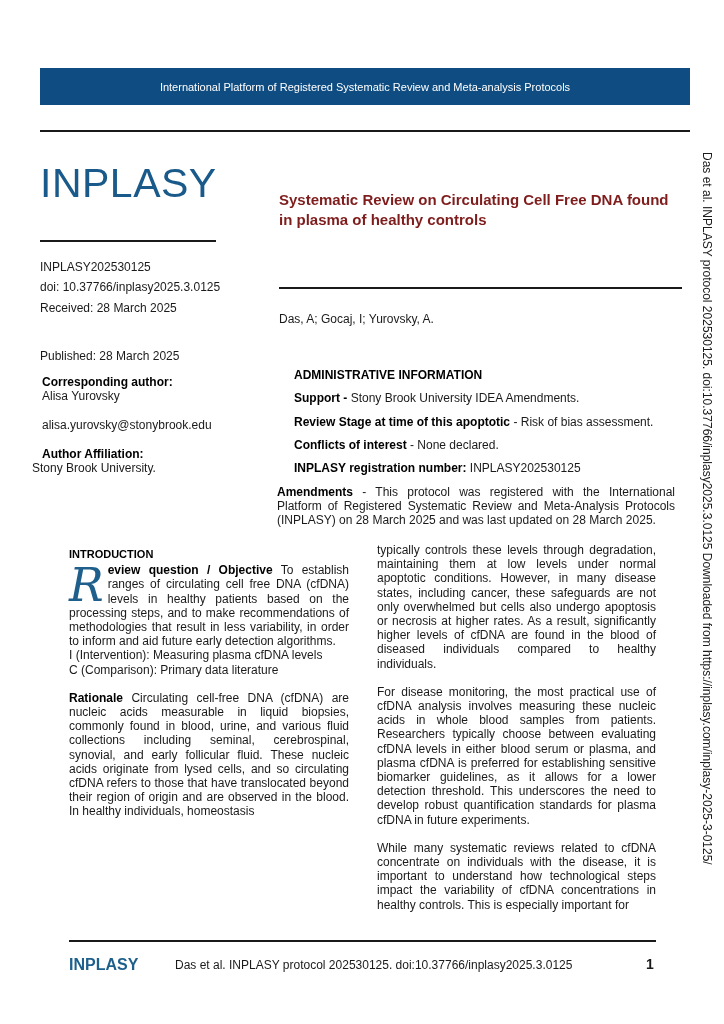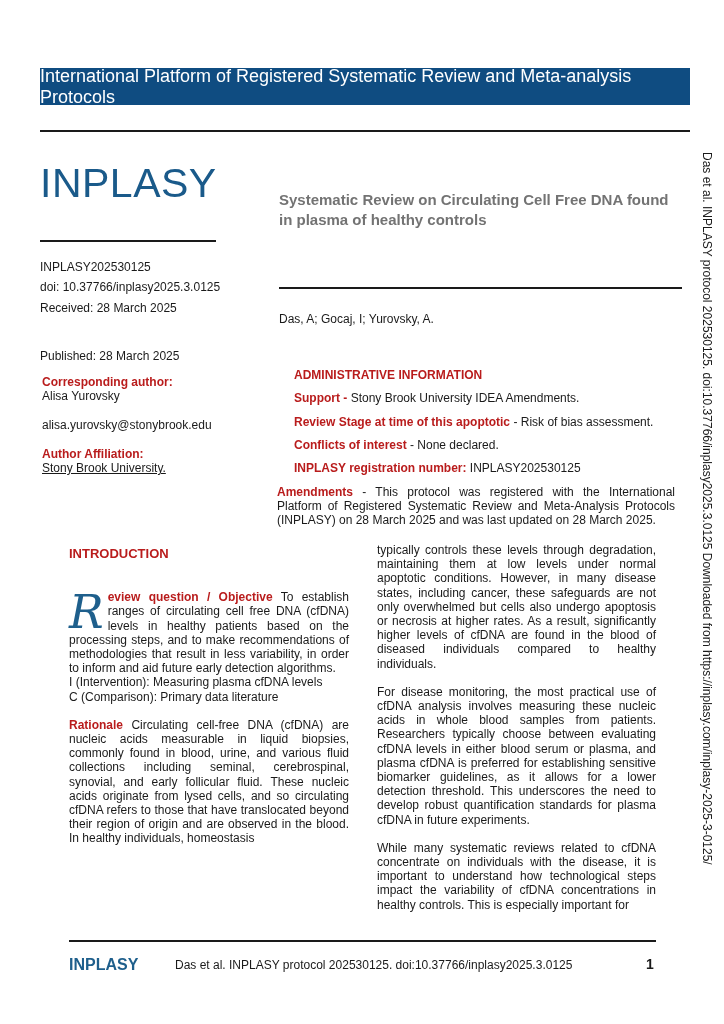--- a/index.html
+++ b/index.html
@@ -1,26 +1,26 @@
 <!DOCTYPE html>
 <html><head>
 <meta charset="utf-8">
 <style>
   html, body { margin: 0; padding: 0; background: #ffffff; }
   body { width: 724px; height: 1024px; position: relative; overflow: hidden;
          font-family: "Liberation Sans", sans-serif; color: #1a1a1a; }
   .abs { position: absolute; }
   .banner { left: 40px; top: 68px; width: 650px; height: 37px; background: #0f4c81;
-            color: #ffffff; font-size: 18px; display: flex; align-items: center; justify-content: center; }
+            color: #ffffff; font-size: 11px; display: flex; align-items: center; justify-content: center; }
   .rule { background: #1a1a1a; height: 2px; }
   .logo { left: 40px; top: 160px; font-size: 41px; color: #1a5a8a; letter-spacing: 0.5px; font-weight: normal; }
   .meta-line { left: 40px; font-size: 12px; color: #1a1a1a; }
-  .title { left: 279px; top: 190px; width: 400px; font-size: 15px; font-weight: bold; color: #737373; line-height: 20px; }
+  .title { left: 279px; top: 190px; width: 400px; font-size: 15px; font-weight: bold; color: #7f1d1d; line-height: 20px; }
   .authors { left: 279px; top: 312px; font-size: 12px; }
-  .blue-bold { color: #b91c1c; font-weight: bold; }
+  .blue-bold { color: #000000; font-weight: bold; }
   .lbl { font-size: 12px; }
   .admin-line { left: 294px; width: 400px; font-size: 12px; }
   .amend { left: 277px; top: 485px; width: 398px; font-size: 12px; line-height: 14px; text-align: justify; }
   .col { font-size: 12px; line-height: 14.2px; text-align: justify; }
   .col p { margin: 0; }
   .dropcap { float: left; font-family: "DejaVu Serif", serif; font-style: italic; font-size: 46px;
              line-height: 40px; color: #1e5f8c; margin: 2px 4px 0 0; }
   .sideways { left: 700px; top: 152px; writing-mode: vertical-rl; font-size: 12px; color: #1a1a1a; white-space: nowrap; }
   .footer-logo { left: 69px; top: 956px; font-size: 16px; font-weight: bold; color: #1e5f8c; }
   .footer-text { left: 175px; top: 958px; font-size: 12px; }
@@ -43,41 +43,41 @@
 <div class="abs meta-line" style="top:325px;margin-top:24px;">Published: 28 March 2025</div>
 
 <div class="abs title">Systematic Review on Circulating Cell Free DNA found in plasma of healthy controls</div>
 <div class="abs rule" style="left:279px; top:287px; width:403px; height:1.5px;"></div>
 <div class="abs authors">Das, A; Gocaj, I; Yurovsky, A.</div>
 
 <div class="abs lbl blue-bold" style="left:42px; top:375px;">Corresponding author:</div>
 <div class="abs lbl" style="left:42px; top:389px;">Alisa Yurovsky</div>
 <div class="abs lbl" style="left:42px; top:418px;">alisa.yurovsky@stonybrook.edu</div>
 <div class="abs lbl blue-bold" style="left:42px; top:447px;">Author Affiliation:</div>
-<div class="abs lbl" style="left:42px; top:461px;text-decoration:underline;">Stony Brook University.</div>
+<div class="abs lbl" style="left:32px; top:461px;">Stony Brook University.</div>
 
 <div class="abs admin-line blue-bold" style="top:368px;">ADMINISTRATIVE INFORMATION</div>
 <div class="abs admin-line" style="top:391px;">
   <span class="blue-bold">Support - </span><span> Stony Brook University IDEA Amendments.</span>
 </div>
 <div class="abs admin-line" style="top:415px;">
   <span class="blue-bold">Review Stage at time of this apoptotic</span><span> - Risk of bias assessment.</span>
 </div>
 <div class="abs admin-line" style="top:438px;">
   <span class="blue-bold">Conflicts of interest</span><span> - None declared.</span>
 </div>
 <div class="abs admin-line" style="top:461px;">
   <span class="blue-bold">INPLASY registration number:</span><span> INPLASY202530125</span>
 </div>
 <div class="abs amend">
   <span class="blue-bold">Amendments</span><span> - This protocol was registered with the International Platform of Registered Systematic Review and Meta-Analysis Protocols (INPLASY) on 28 March 2025 and was last updated on 28 March 2025.</span>
 </div>
 
 <div class="abs col" style="left:69px; top:547px; width:280px;">
-  <div class="blue-bold" style="font-size:13px; margin-bottom:29px;">INTRODUCTION</div>
+  <div class="blue-bold" style="font-size:11px; margin-bottom:2px;">INTRODUCTION</div>
   <p>
     <span class="dropcap">R</span><span class="blue-bold">eview question / Objective</span><span> To establish ranges of circulating cell free DNA (cfDNA) levels in healthy patients based on the processing steps, and to make recommendations of methodologies that result in less variability, in order to inform and aid future early detection algorithms.</span>
   </p>
   <div style="text-align:left;">
     <div>I (Intervention): Measuring plasma cfDNA levels</div>
     <div>C (Comparison): Primary data literature</div>
   </div>
   <p style="margin-top:14px;">
     <span class="blue-bold">Rationale</span><span> Circulating cell-free DNA (cfDNA) are nucleic acids measurable in liquid biopsies, commonly found in blood, urine, and various fluid collections including seminal, cerebrospinal, synovial, and early follicular fluid. These nucleic acids originate from lysed cells, and so circulating cfDNA refers to those that have translocated beyond their region of origin and are observed in the blood. In healthy individuals, homeostasis</span>
   </p>

